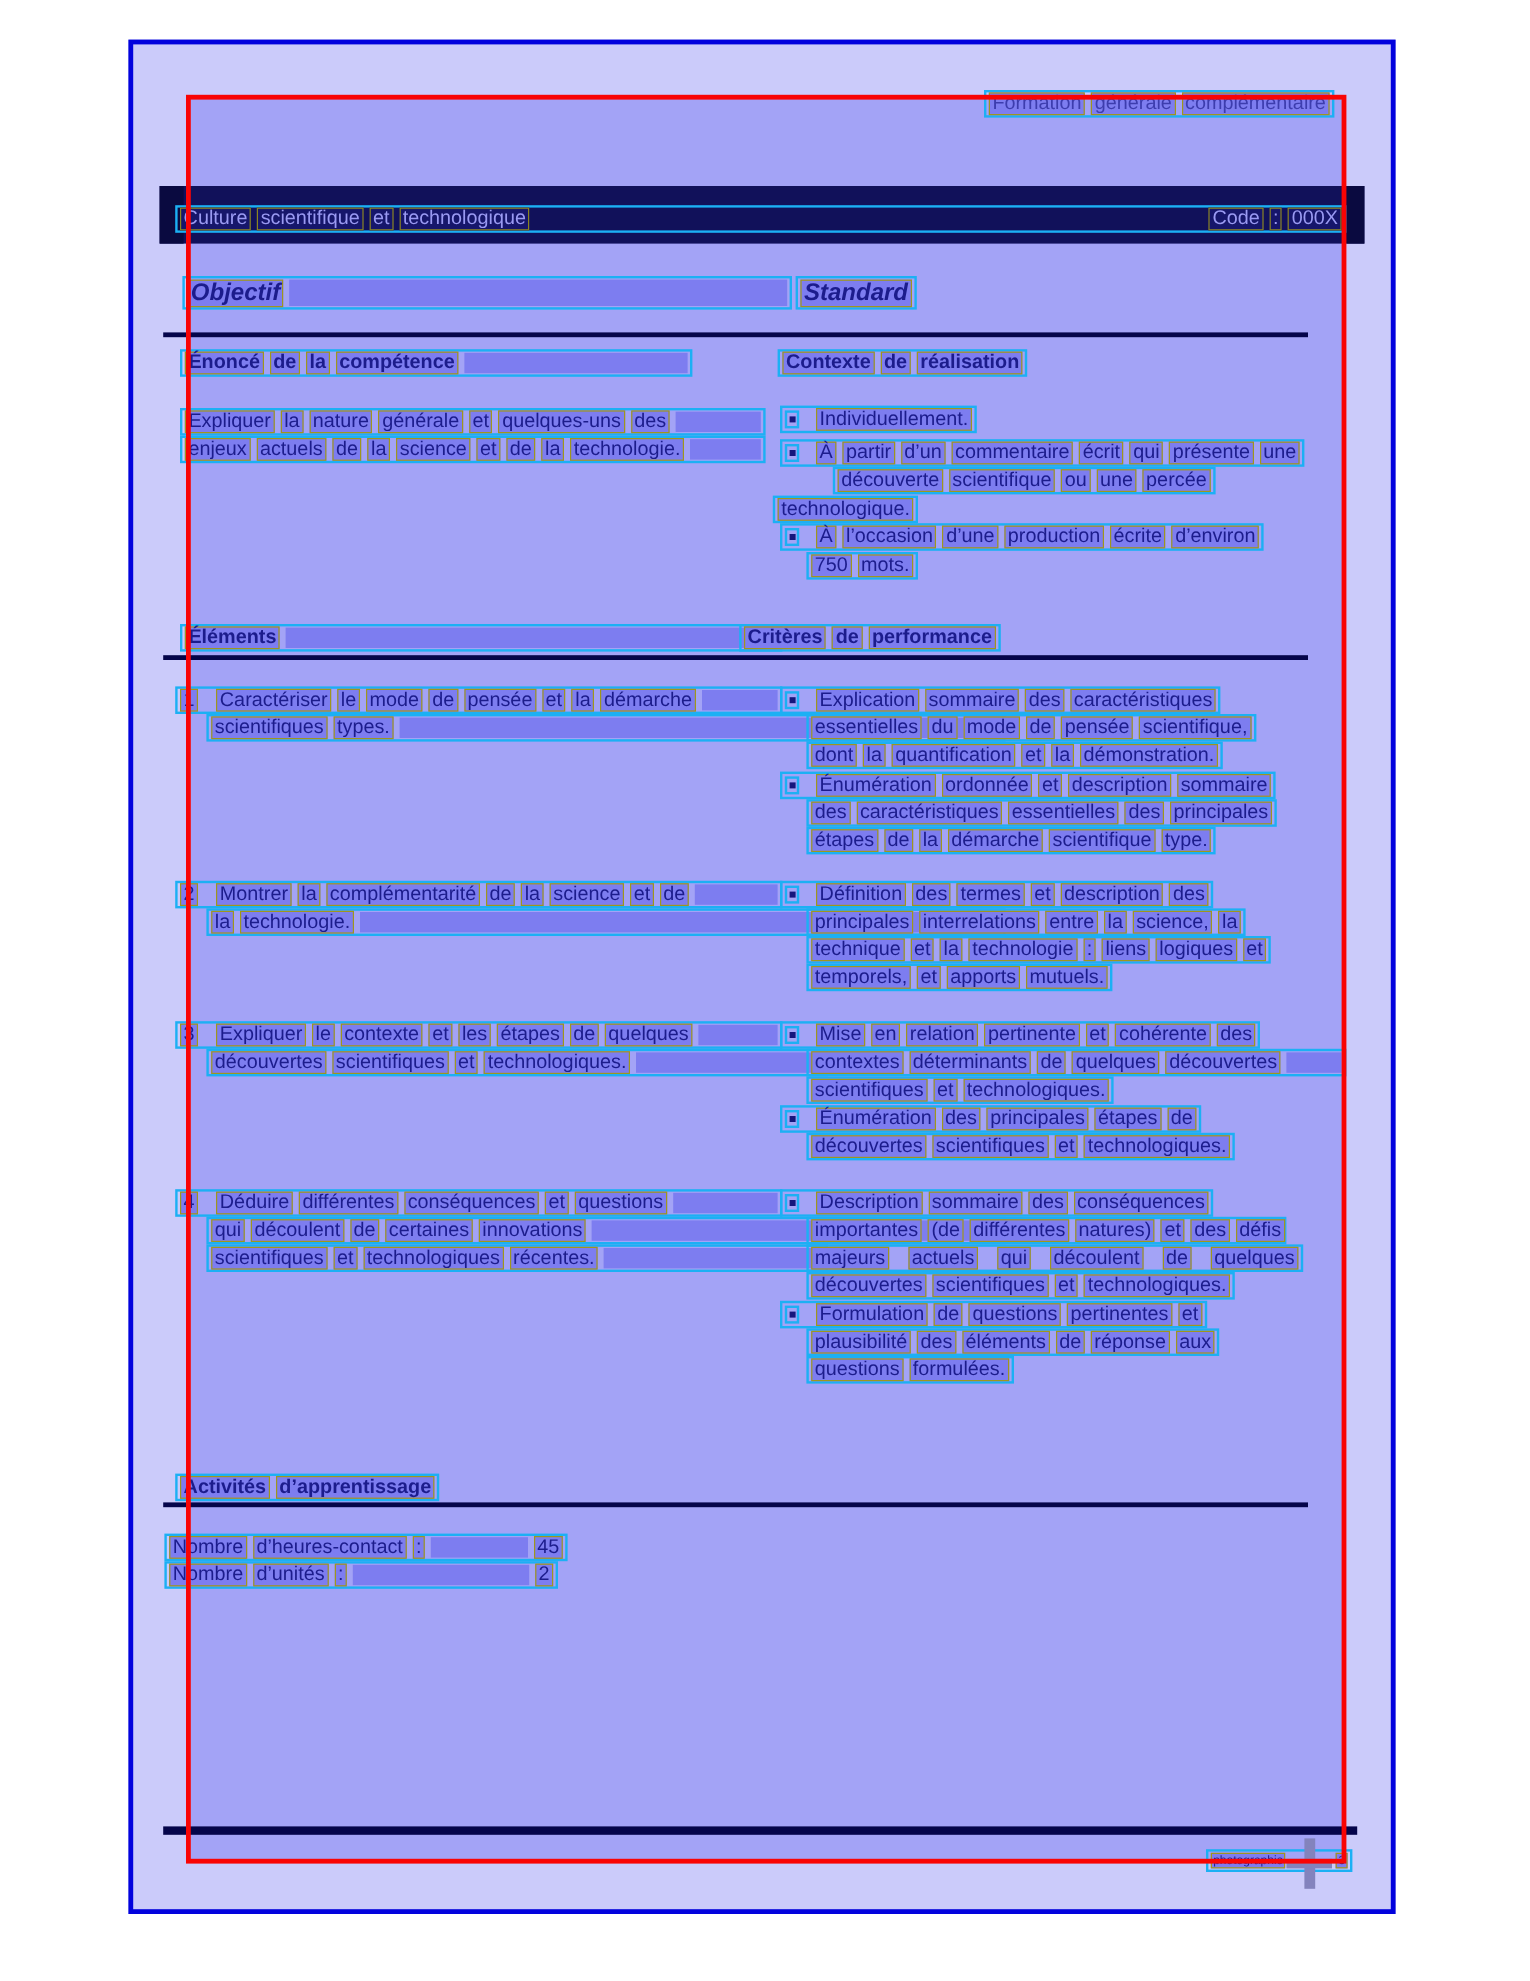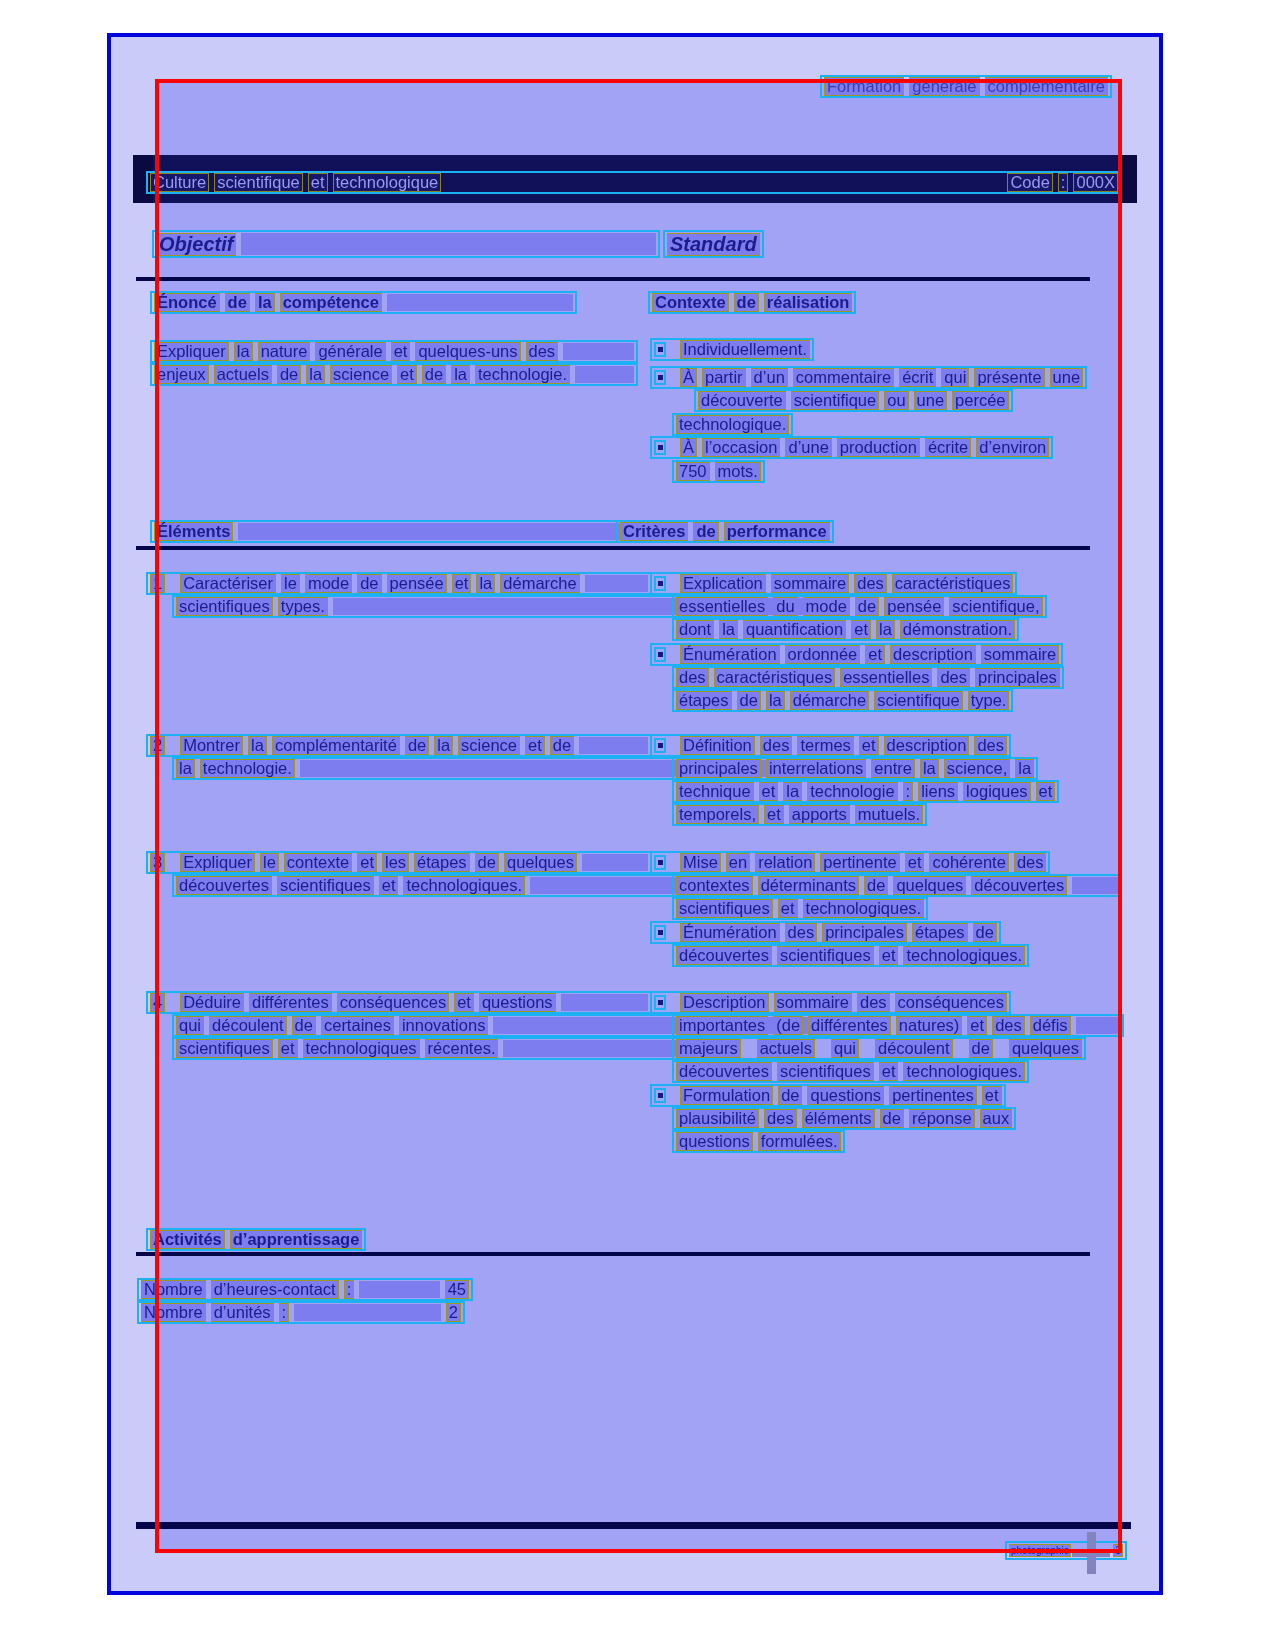--- a/index.html
+++ b/index.html
@@ -139,21 +139,21 @@
         <span class="word">présente</span>
         <span class="word">une</span>
       </div>
       <div class="line" style="left: 694px; top: 389px;">
         <span class="word">découverte</span>
         <span class="word">scientifique</span>
         <span class="word">ou</span>
         <span class="word">une</span>
         <span class="word">percée</span>
       </div>
-      <div class="line" style="left: 672px; top: 413px; align-items: center;">
+      <div class="line" style="left: 644px; top: 413px; align-items: center;">
         <span class="word">technologique.</span>
       </div>
       <div class="line" style="left: 650px; top: 436px;">
         <span class="bullet">
           <i></i>
         </span>
         <span class="word">À</span>
         <span class="word">l’occasion</span>
         <span class="word">d’une</span>
         <span class="word">production</span>
@@ -378,21 +378,21 @@
       </div>
       <div class="line" style="left: 650px; top: 991px;">
         <span class="bullet">
           <i></i>
         </span>
         <span class="word">Description</span>
         <span class="word">sommaire</span>
         <span class="word">des</span>
         <span class="word">conséquences</span>
       </div>
-      <div class="line fixedw" style="left: 672px; top: 1014px; width: 452px;">
+      <div class="line fixedw" style="left: 672px; top: 1014px; width: 400px;">
         <span class="word">importantes</span>
         <span class="word">(de</span>
         <span class="word">différentes</span>
         <span class="word">natures)</span>
         <span class="word">et</span>
         <span class="word">des</span>
         <span class="word">défis</span>
         <span class="pad"></span>
       </div>
       <div class="line" style="left: 672px; top: 1037px; gap: 16px;">

